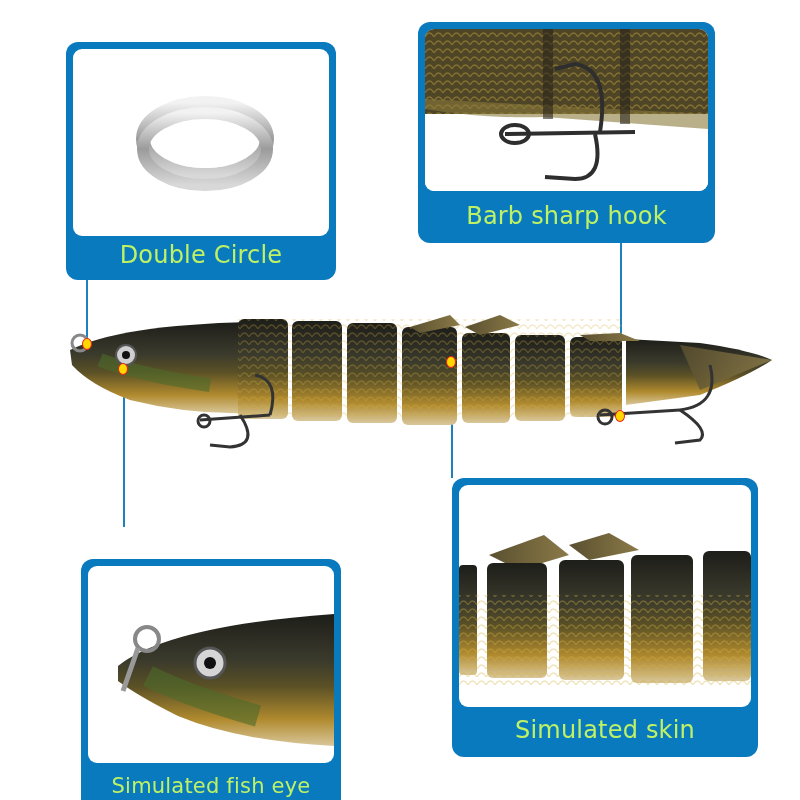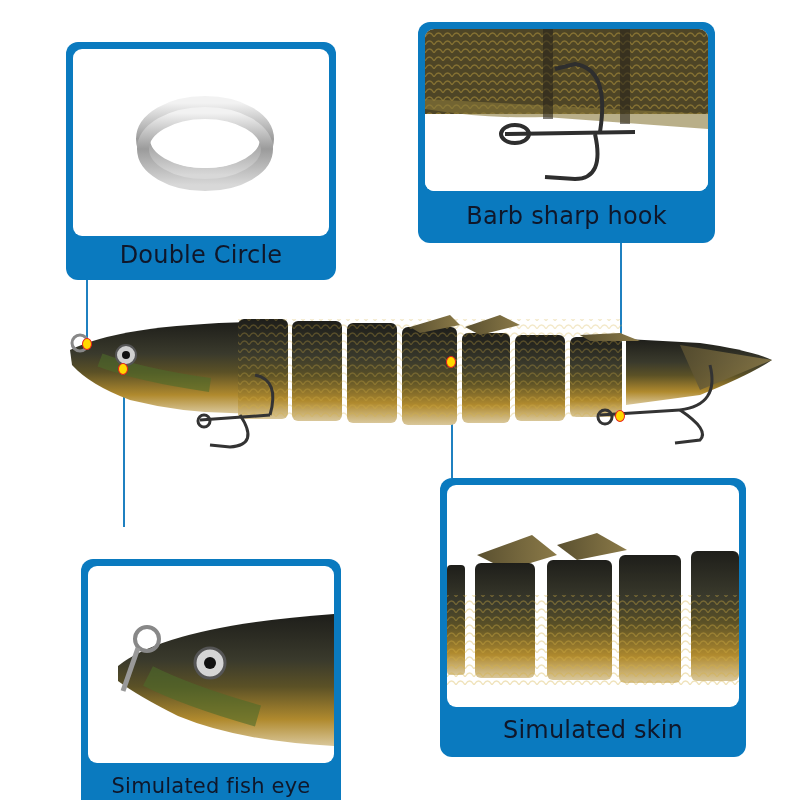--- a/index.html
+++ b/index.html
@@ -1,19 +1,19 @@
 <!DOCTYPE html>
 <html><head>
 <meta charset="utf-8">
 <style>
   html, body { margin:0; padding:0; background:#ffffff; }
   body { width:800px; height:800px; position:relative; overflow:hidden; font-family:"DejaVu Sans", sans-serif; }
   .box { position:absolute; background:#0a7abf; border-radius:12px; box-sizing:border-box; }
   .box .inner { position:absolute; left:7px; right:7px; top:7px; background:#fff; border-radius:9px; overflow:hidden; }
-  .box .label { position:absolute; left:0; right:0; bottom:0; color:#0f172a; text-align:center; font-family:"DejaVu Sans", sans-serif; font-size:24px; letter-spacing:0.2px; }
+  .box .label { position:absolute; left:0; right:0; bottom:0; color:#bef264; text-align:center; font-family:"DejaVu Sans", sans-serif; font-size:24px; letter-spacing:0.2px; }
   .line { position:absolute; background:#1f80c0; width:1.5px; }
   .dot { position:absolute; width:10px; height:12px; border-radius:50%; background:#ffd800; border:1.5px solid #e8201e; box-sizing:border-box; }
   svg { display:block; }
 </style>
 </head>
 <body>
 
 <div class="line" style="left:86px; top:280px; height:62px;"></div>
 <div class="line" style="left:620px; top:243px; height:172px;"></div>
 <div class="line" style="left:123px; top:370px; height:157px;"></div>
@@ -128,21 +128,21 @@
       <path d="M60 110 Q100 130 170 150" stroke="#4d6b2a" stroke-width="22" fill="none" opacity="0.6"></path>
       <circle cx="122" cy="97" r="15" fill="#d5d5d5" stroke="#555" stroke-width="3"></circle>
       <circle cx="122" cy="97" r="6" fill="#111"></circle>
       <circle cx="59" cy="73" r="12" fill="none" stroke="#888" stroke-width="4"></circle>
       <path d="M50 82 L35 125" stroke="#999" stroke-width="5"></path>
     </svg>
   </div>
   <div class="label" style="height:48px; line-height:46px; font-size:21px;">Simulated fish eye</div>
 </div>
 
-<div class="box" style="left:440px; top:478px; width:306px; height:279px;">
+<div class="box" style="left:452px; top:478px; width:306px; height:279px;">
   <div class="inner" style="bottom:50px;">
     <svg width="292" height="222" viewBox="0 0 292 222">
       <path d="M30 70 L85 50 L110 70 L60 85 Z" fill="url(#tailG)"></path>
       <path d="M110 60 L150 48 L180 65 L130 75 Z" fill="url(#tailG)"></path>
       <rect x="0" y="80" width="18" height="110" rx="4" fill="url(#bodyG)"></rect>
       <rect x="28" y="78" width="60" height="115" rx="6" fill="url(#bodyG)"></rect>
       <rect x="100" y="75" width="65" height="120" rx="6" fill="url(#bodyG)"></rect>
       <rect x="172" y="70" width="62" height="128" rx="6" fill="url(#bodyG)"></rect>
       <rect x="244" y="66" width="48" height="130" rx="6" fill="url(#bodyG)"></rect>
       <rect x="0" y="110" width="292" height="90" fill="url(#scales)" opacity="0.45"></rect>

